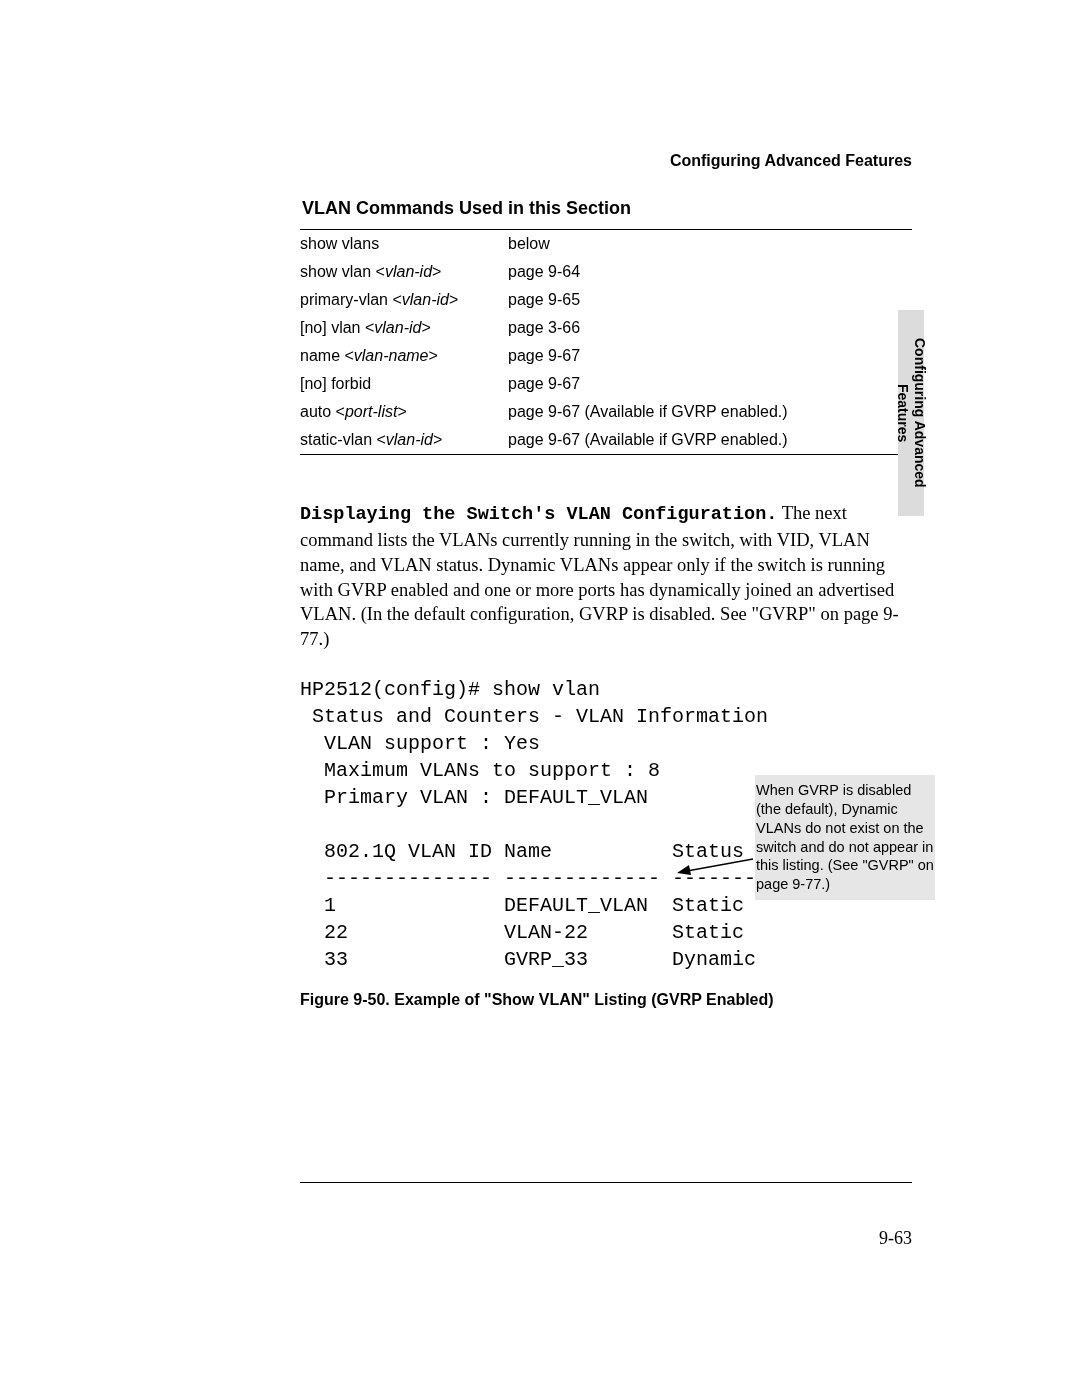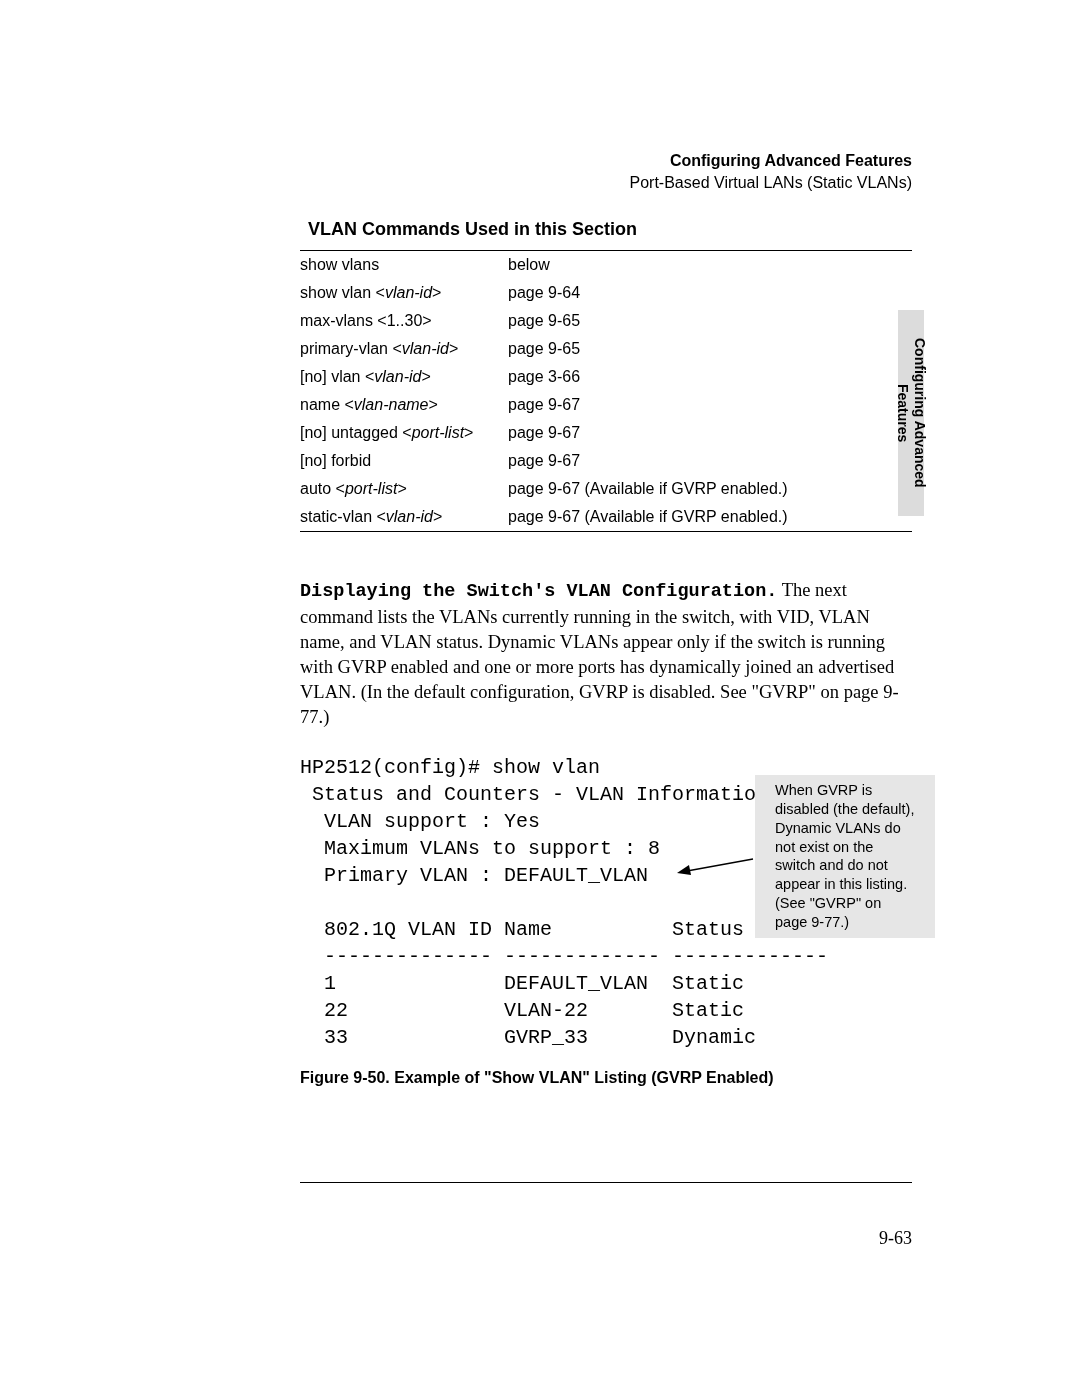--- a/index.html
+++ b/index.html
@@ -21,21 +21,21 @@
     line-height: 1.35;
     font-family: Arial, Helvetica, sans-serif;
     font-size: 16px;
     margin-bottom: 26px;
   }
   .running-head .bold { font-weight: 700; }
   .section-title {
     font-family: Arial, Helvetica, sans-serif;
     font-weight: 700;
     font-size: 18px;
-    margin: 0 0 10px 8px;
+    margin: 0 0 10px 2px;
   }
   .cmd-table {
     width: 100%;
     border-collapse: collapse;
     font-family: Arial, Helvetica, sans-serif;
     font-size: 16px;
     border-top: 1.2px solid #000;
     border-bottom: 1.2px solid #000;
   }
   .cmd-table td {
@@ -75,21 +75,21 @@
     position: absolute;
     left: 755px;
     top: 775px;
     width: 180px;
   }
   .callout {
     background: #e6e6e6;
     font-family: Arial, Helvetica, sans-serif;
     font-size: 14.5px;
     line-height: 1.3;
-    padding: 6px 20px;
+    padding: 6px 1px;
   }
   .arrow {
     position: absolute;
     left: 675px;
     top: 855px;
     width: 80px;
     height: 24px;
   }
   .fig-caption {
     font-family: Arial, Helvetica, sans-serif;
@@ -131,58 +131,49 @@
     font-size: 18px;
   }
 </style>
 </head>
 <body>
 
 <div class="page">
 
   <div class="running-head">
     <div class="bold">Configuring Advanced Features</div>
-    <div>Port-Based Virtual LANs (Static VLANs)</div>
   </div>
 
   <div class="side-tab">
     <span>Configuring Advanced
 Features</span>
   </div>
 
   <h3 class="section-title">VLAN Commands Used in this Section</h3>
 
   <table class="cmd-table">
     <tbody id="cmd-body">
         <tr>
           <td>show vlans</td>
           <td>below</td>
         </tr>
         <tr>
           <td>show vlan &lt;<i>vlan-id</i>&gt;</td>
           <td>page 9-64</td>
         </tr>
         <tr>
-          <td>max-vlans &lt;1..30&gt;</td>
-          <td>page 9-65</td>
-        </tr>
-        <tr>
           <td>primary-vlan &lt;<i>vlan-id</i>&gt;</td>
           <td>page 9-65</td>
         </tr>
         <tr>
           <td>[no] vlan &lt;<i>vlan-id</i>&gt;</td>
           <td>page 3-66</td>
         </tr>
         <tr>
           <td>name &lt;<i>vlan-name</i>&gt;</td>
-          <td>page 9-67</td>
-        </tr>
-        <tr>
-          <td>[no] untagged &lt;<i>port-list</i>&gt;</td>
           <td>page 9-67</td>
         </tr>
         <tr>
           <td>[no] forbid</td>
           <td>page 9-67</td>
         </tr>
         <tr>
           <td>auto &lt;<i>port-list</i>&gt;</td>
           <td>page 9-67 (Available if GVRP enabled.)</td>
         </tr>

